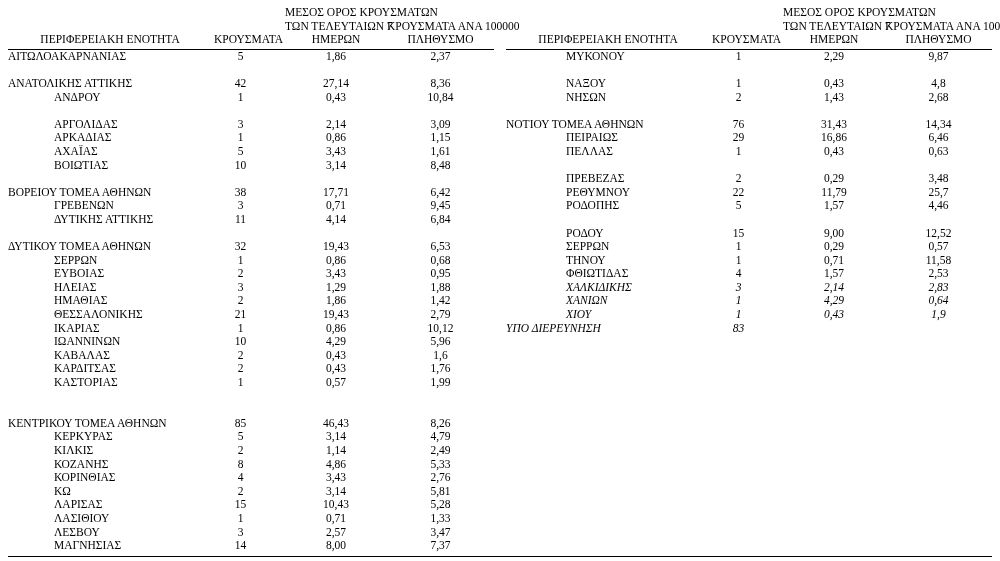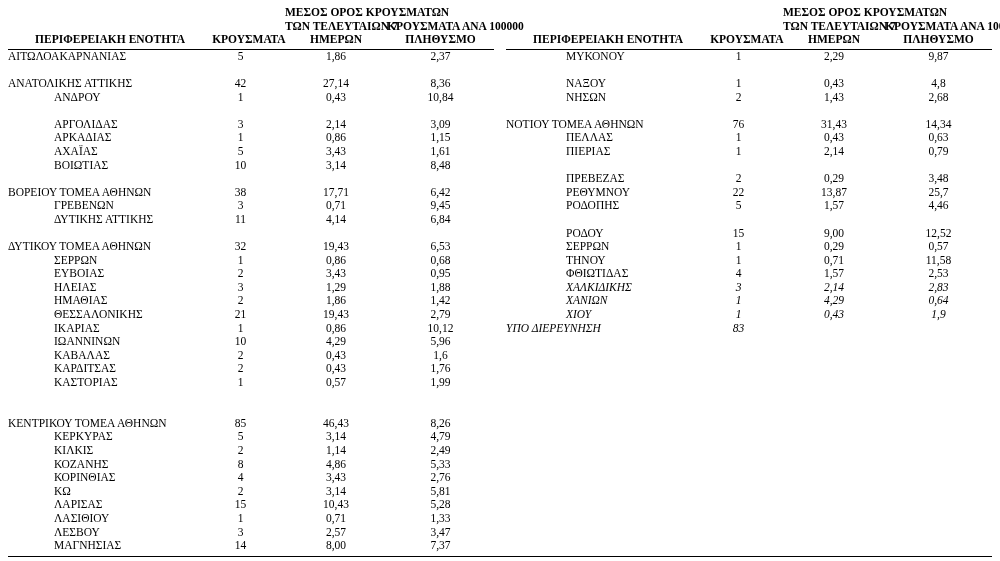--- a/index.html
+++ b/index.html
@@ -47,21 +47,20 @@
   }
   thead th {
     font-weight: normal;
     text-align: center;
     vertical-align: bottom;
     padding-bottom: 2px;
   }
   thead th .hdr-line {
     display: block;
     white-space: nowrap;
-    font-weight: bold;
   }
   thead tr.hdr-rule th {
     border-bottom: 1.1px solid #000;
     height: 2px;
     padding: 0;
   }
   col.c-name { width: 42%; }
   col.c-cases { width: 15%; }
   col.c-avg { width: 21%; }
   col.c-per { width: 22%; }
@@ -410,44 +409,44 @@
             <tr class="spacer">
               <td colspan="4"></td>
             </tr>
             <tr>
               <td class="name">ΝΟΤΙΟΥ ΤΟΜΕΑ ΑΘΗΝΩΝ</td>
               <td class="num cases">76</td>
               <td class="num">31,43</td>
               <td class="num">14,34</td>
             </tr>
             <tr>
+              <td class="name indent-r">ΠΕΙΡΑΙΩΣ</td>
+              <td class="num cases">29</td>
+              <td class="num">16,86</td>
+              <td class="num">6,46</td>
+            </tr>
+            <tr>
               <td class="name indent-r">ΠΕΛΛΑΣ</td>
               <td class="num cases">1</td>
               <td class="num">0,43</td>
               <td class="num">0,63</td>
             </tr>
-            <tr>
-              <td class="name indent-r">ΠΙΕΡΙΑΣ</td>
-              <td class="num cases">1</td>
-              <td class="num">2,14</td>
-              <td class="num">0,79</td>
-            </tr>
             <tr class="spacer">
               <td colspan="4"></td>
             </tr>
             <tr>
               <td class="name indent-r">ΠΡΕΒΕΖΑΣ</td>
               <td class="num cases">2</td>
               <td class="num">0,29</td>
               <td class="num">3,48</td>
             </tr>
             <tr>
               <td class="name indent-r">ΡΕΘΥΜΝΟΥ</td>
               <td class="num cases">22</td>
-              <td class="num">13,87</td>
+              <td class="num">11,79</td>
               <td class="num">25,7</td>
             </tr>
             <tr>
               <td class="name indent-r">ΡΟΔΟΠΗΣ</td>
               <td class="num cases">5</td>
               <td class="num">1,57</td>
               <td class="num">4,46</td>
             </tr>
             <tr class="spacer">
               <td colspan="4"></td>

